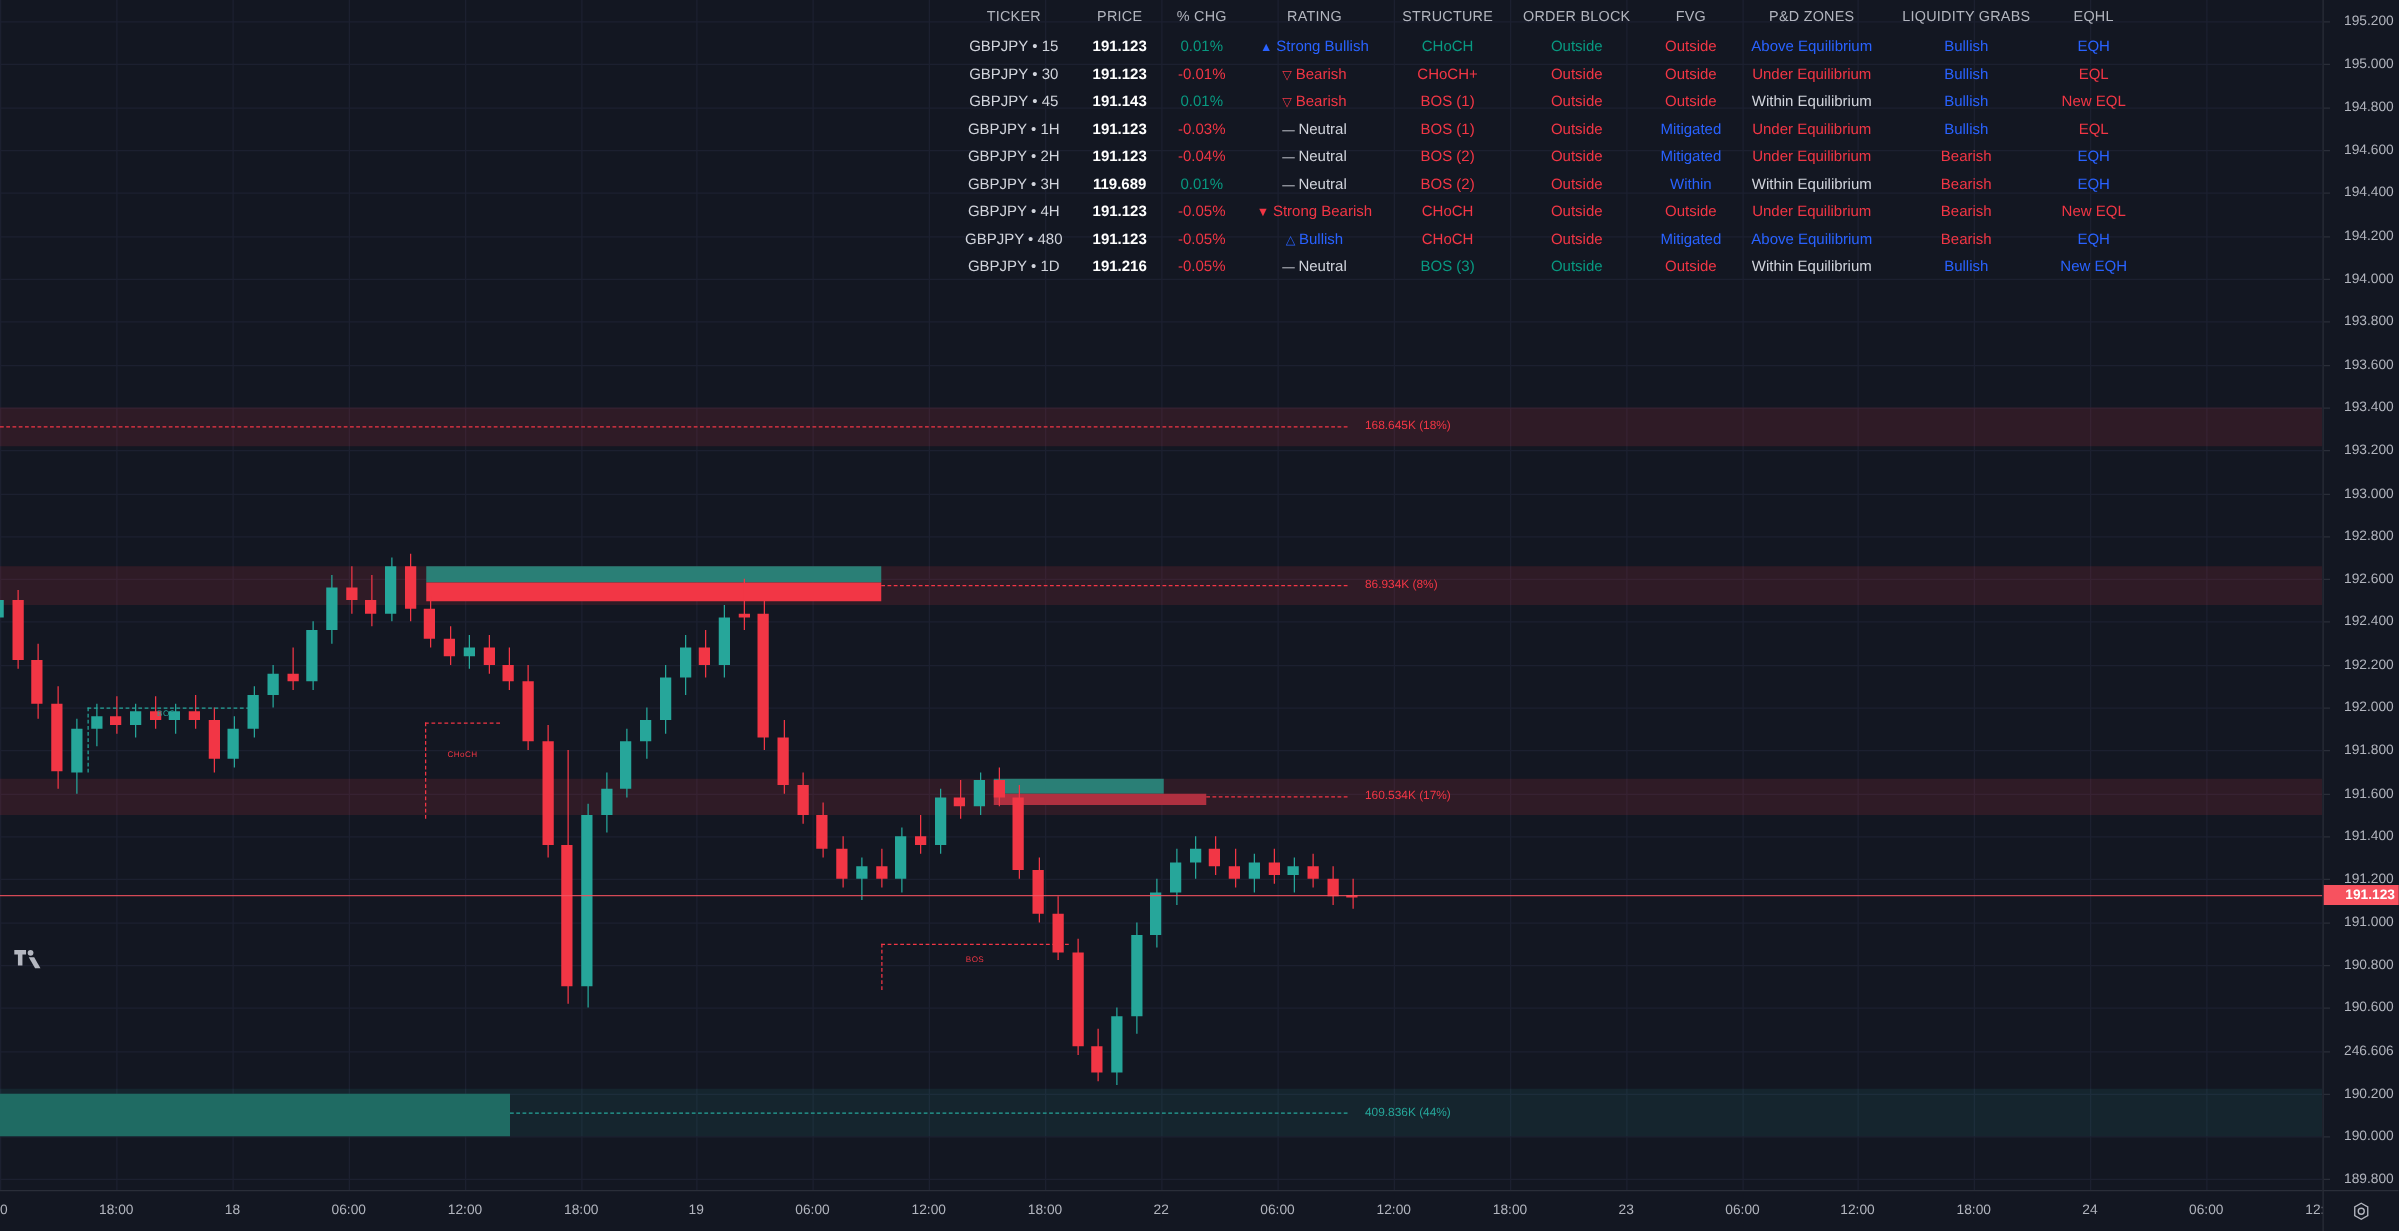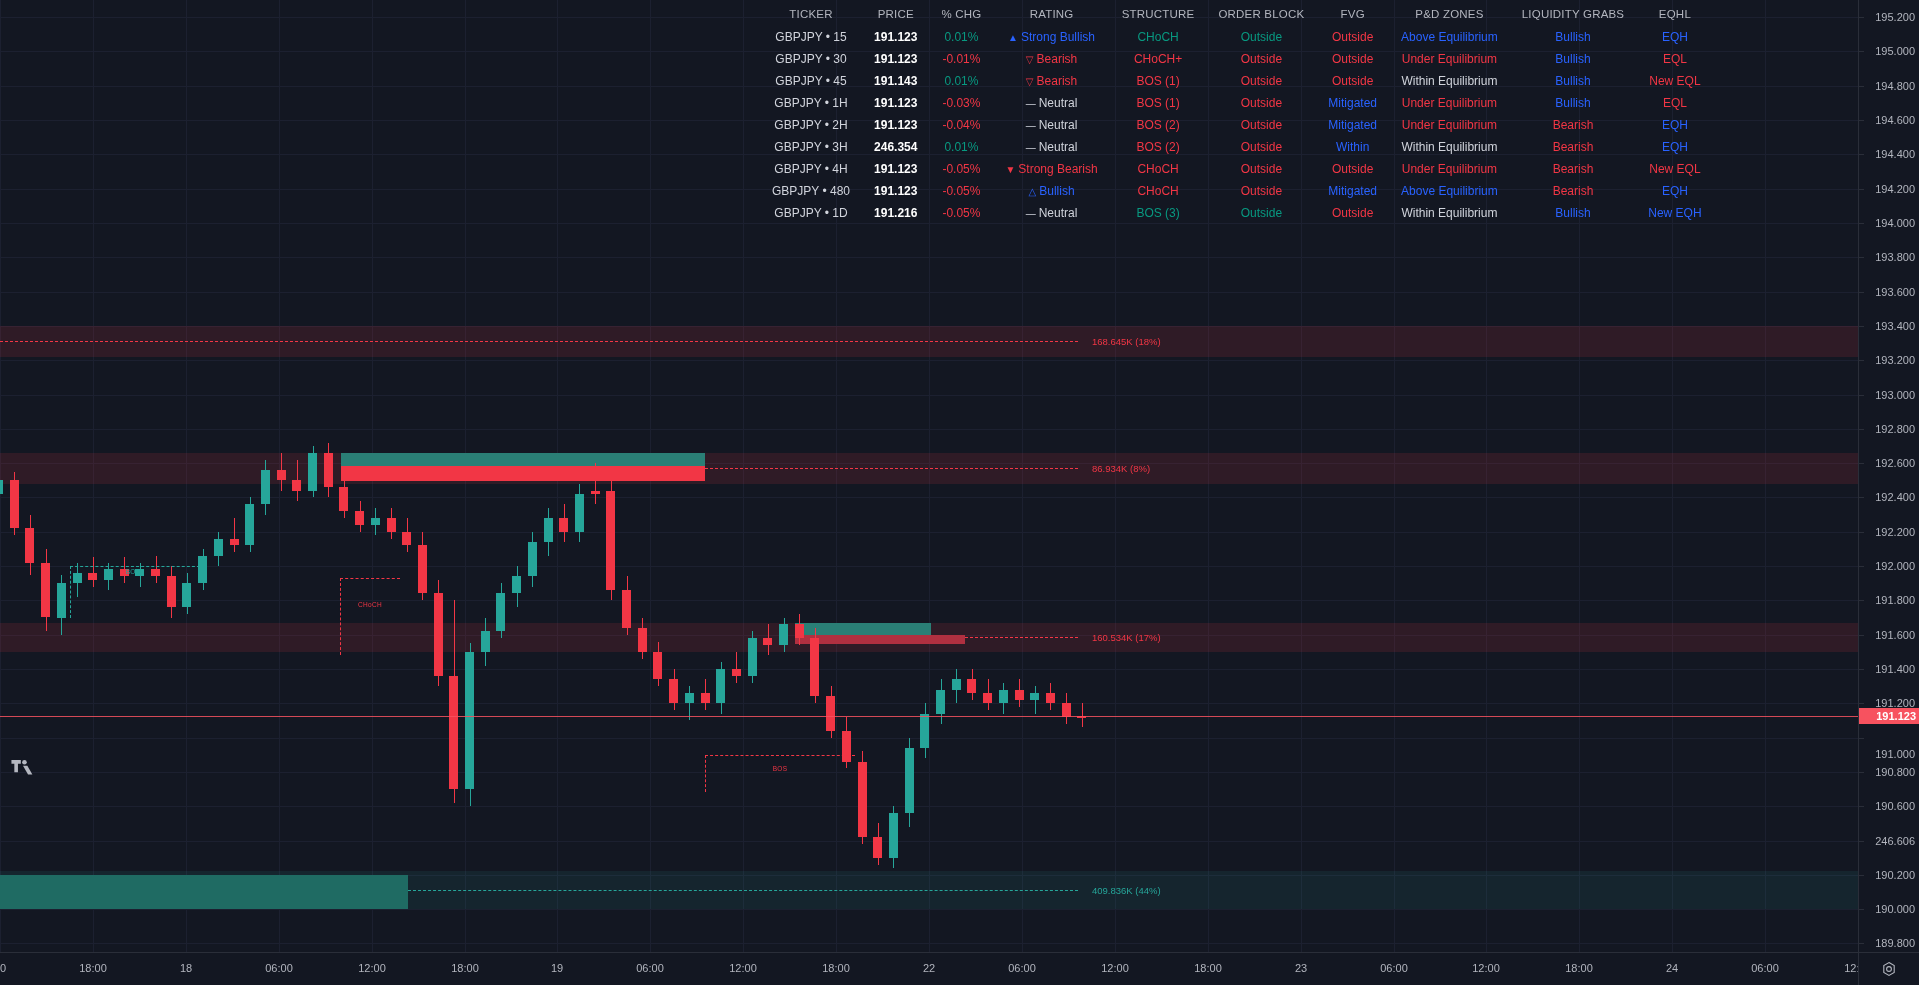--- a/index.html
+++ b/index.html
@@ -401,21 +401,21 @@
         <div class="price-tick" style="top: 566.054px;">192.000</div>
         <div class="price-tick-mark" style="top: 566.054px;"></div>
         <div class="price-tick" style="top: 600.36px;">191.800</div>
         <div class="price-tick-mark" style="top: 600.36px;"></div>
         <div class="price-tick" style="top: 634.667px;">191.600</div>
         <div class="price-tick-mark" style="top: 634.667px;"></div>
         <div class="price-tick" style="top: 668.973px;">191.400</div>
         <div class="price-tick-mark" style="top: 668.973px;"></div>
         <div class="price-tick" style="top: 703.279px;">191.200</div>
         <div class="price-tick-mark" style="top: 703.279px;"></div>
-        <div class="price-tick" style="top: 737.586px; margin-top: 16px;">191.000</div>
+        <div class="price-tick" style="top: 737.586px;">191.000</div>
         <div class="price-tick-mark" style="top: 737.586px;"></div>
         <div class="price-tick" style="top: 771.892px;">190.800</div>
         <div class="price-tick-mark" style="top: 771.892px;"></div>
         <div class="price-tick" style="top: 806.198px;">190.600</div>
         <div class="price-tick-mark" style="top: 806.198px;"></div>
         <div class="price-tick" style="top: 840.505px;">246.606</div>
         <div class="price-tick-mark" style="top: 840.505px;"></div>
         <div class="price-tick" style="top: 874.811px;">190.200</div>
         <div class="price-tick-mark" style="top: 874.811px;"></div>
         <div class="price-tick" style="top: 909.117px;">190.000</div>
@@ -528,21 +528,21 @@
           <td class="c-rating white"><span class="arrow">—</span>Neutral</td>
           <td class="red">BOS (2)</td>
           <td class="red">Outside</td>
           <td class="blue">Mitigated</td>
           <td class="red">Under Equilibrium</td>
           <td class="red">Bearish</td>
           <td class="blue">EQH</td>
         </tr>
         <tr>
           <td class="c-ticker">GBPJPY • 3H</td>
-          <td class="c-price">246.354</td>
+          <td class="c-price">119.689</td>
           <td class="c-chg up">0.01%</td>
           <td class="c-rating white"><span class="arrow">—</span>Neutral</td>
           <td class="red">BOS (2)</td>
           <td class="red">Outside</td>
           <td class="blue">Within</td>
           <td class="white">Within Equilibrium</td>
           <td class="red">Bearish</td>
           <td class="blue">EQH</td>
         </tr>
         <tr>

